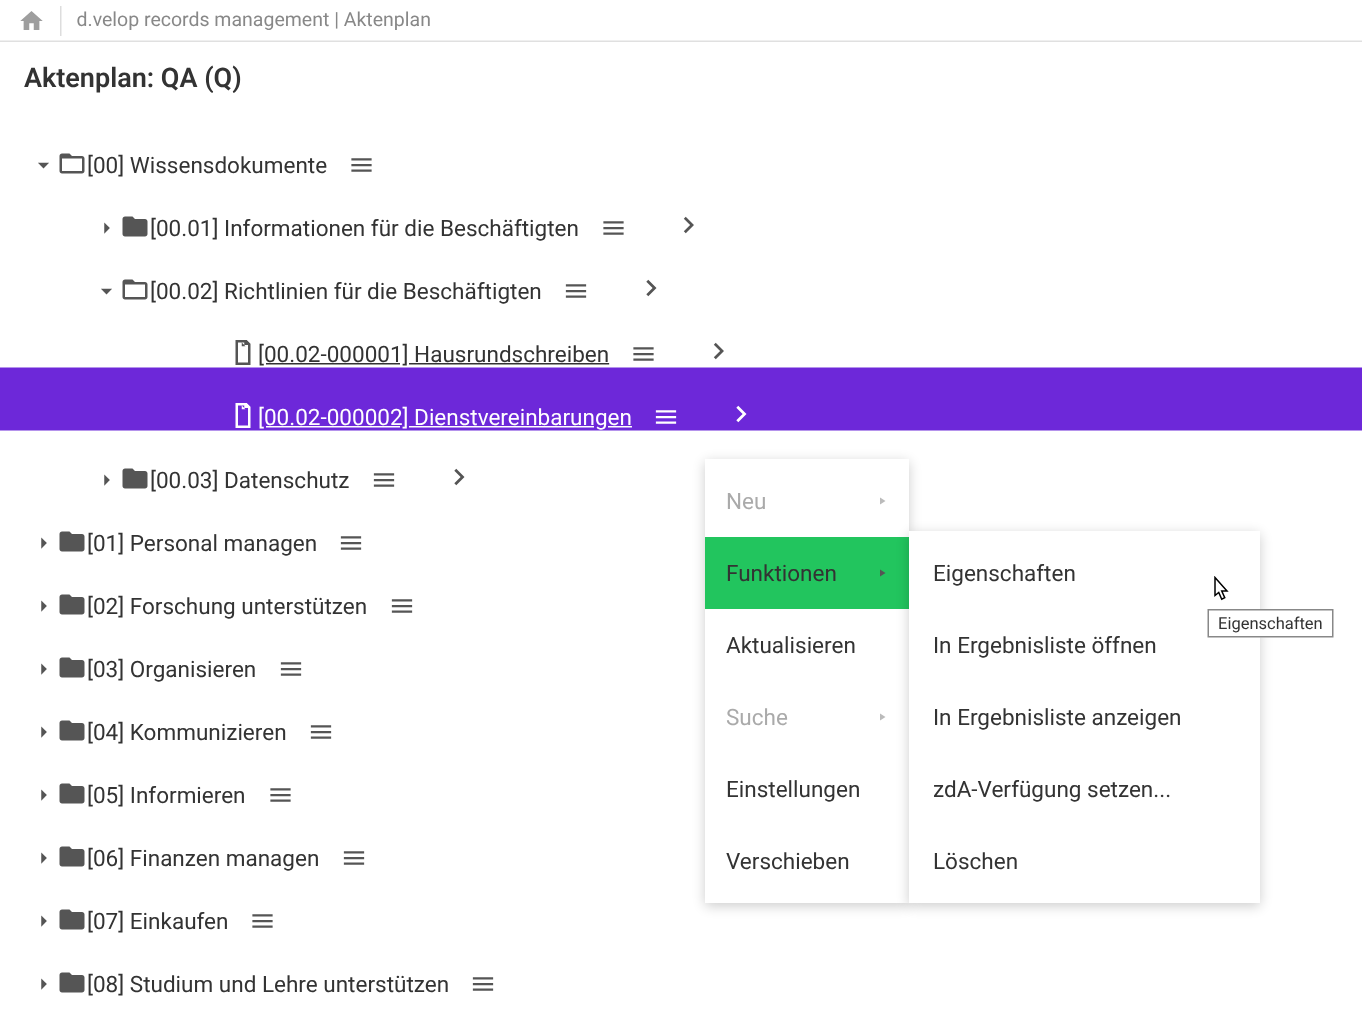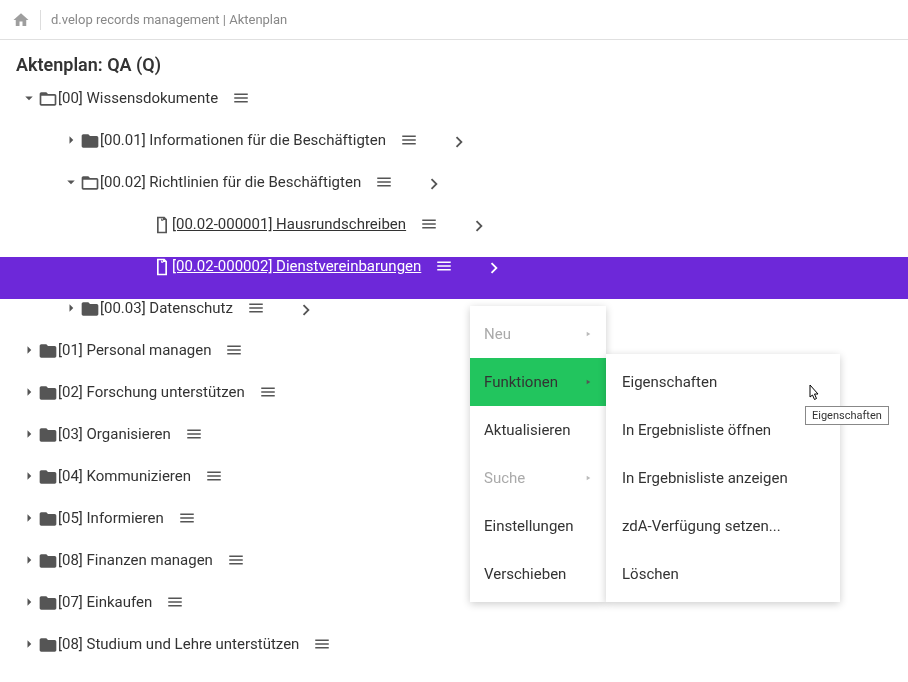--- a/index.html
+++ b/index.html
@@ -13,21 +13,21 @@
       color: #333;
       background: #fff;
       width: 908px;
       height: 682px;
       overflow: hidden;
       position: relative;
     }
     .header-bar {
       display: flex;
       align-items: center;
-      height: 40px;
+      height: 28px;
       padding: 0 12px;
       border-bottom: 1px solid #e0e0e0;
       gap: 10px;
     }
     .home-icon {
       width: 18px;
       height: 18px;
       fill: #9e9e9e;
       cursor: pointer;
     }
@@ -46,21 +46,21 @@
     .page-title {
       font-size: 18px;
       font-weight: 600;
       color: #333;
     }
     .tree {
       padding: 4px 0;
     }
     .tree-row {
       display: flex;
-      align-items: flex-start;
+      align-items: flex-end;
       height: 42px;
       padding-left: 16px;
       gap: 0;
       color: #333;
     }
     .tree-row.selected {
       background: #6d28d9;
       color: #fff;
     }
     .tree-row.selected svg {
@@ -346,21 +346,21 @@
         <path d="M3 18h18v-2H3v2zm0-5h18v-2H3v2zm0-7v2h18V6H3z"></path>
       </svg>
     </div>
     <div class="tree-row indent-0">
       <svg viewBox="0 0 24 24" class="chevron">
         <path d="M10 17l5-5-5-5v10z"></path>
       </svg>
       <svg viewBox="0 0 24 24" class="node-icon">
         <path d="M10 4H4c-1.1 0-2 .9-2 2v12c0 1.1.9 2 2 2h16c1.1 0 2-.9 2-2V8c0-1.1-.9-2-2-2h-8l-2-2z"></path>
       </svg>
-      <span class="node-label">[08] Finanzen managen</span>
+      <span class="node-label">[06] Finanzen managen</span>
       <svg viewBox="0 0 24 24" class="menu-icon">
         <path d="M3 18h18v-2H3v2zm0-5h18v-2H3v2zm0-7v2h18V6H3z"></path>
       </svg>
     </div>
     <div class="tree-row indent-0">
       <svg viewBox="0 0 24 24" class="chevron">
         <path d="M10 17l5-5-5-5v10z"></path>
       </svg>
       <svg viewBox="0 0 24 24" class="node-icon">
         <path d="M10 4H4c-1.1 0-2 .9-2 2v12c0 1.1.9 2 2 2h16c1.1 0 2-.9 2-2V8c0-1.1-.9-2-2-2h-8l-2-2z"></path>

